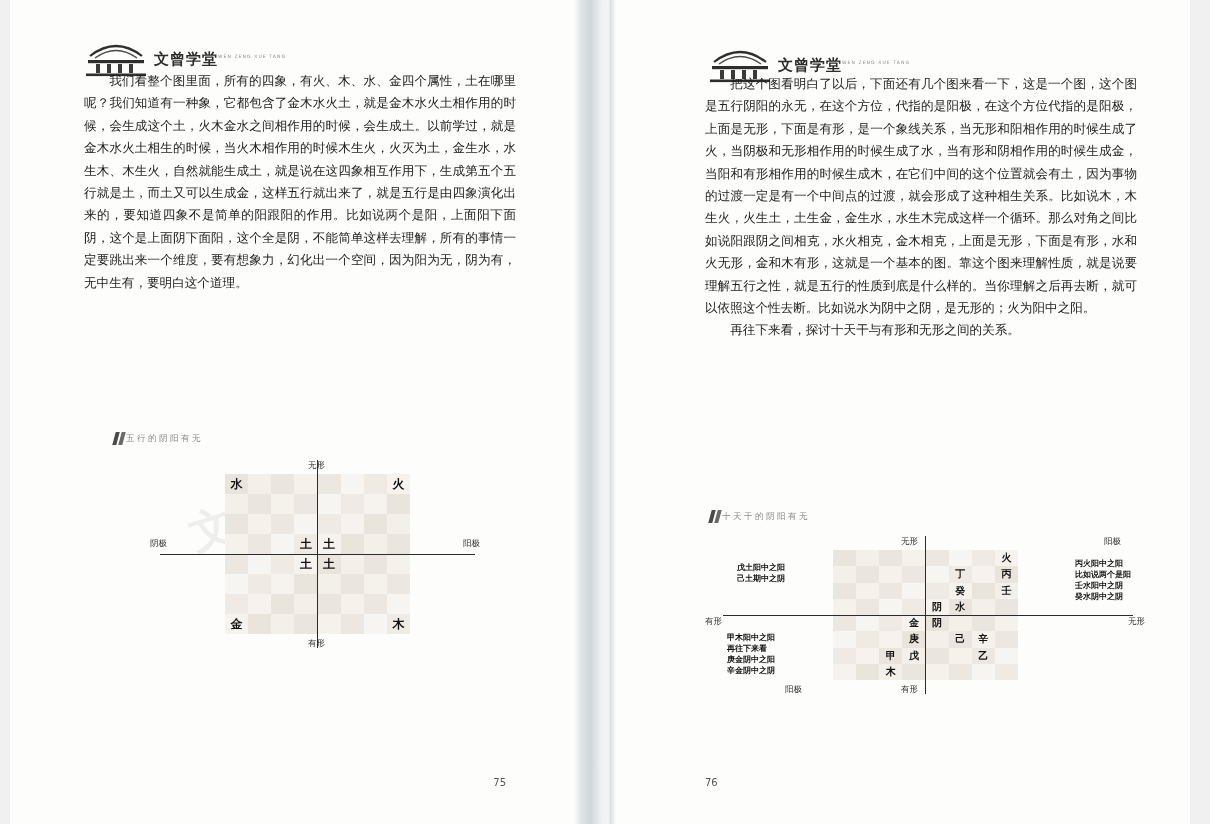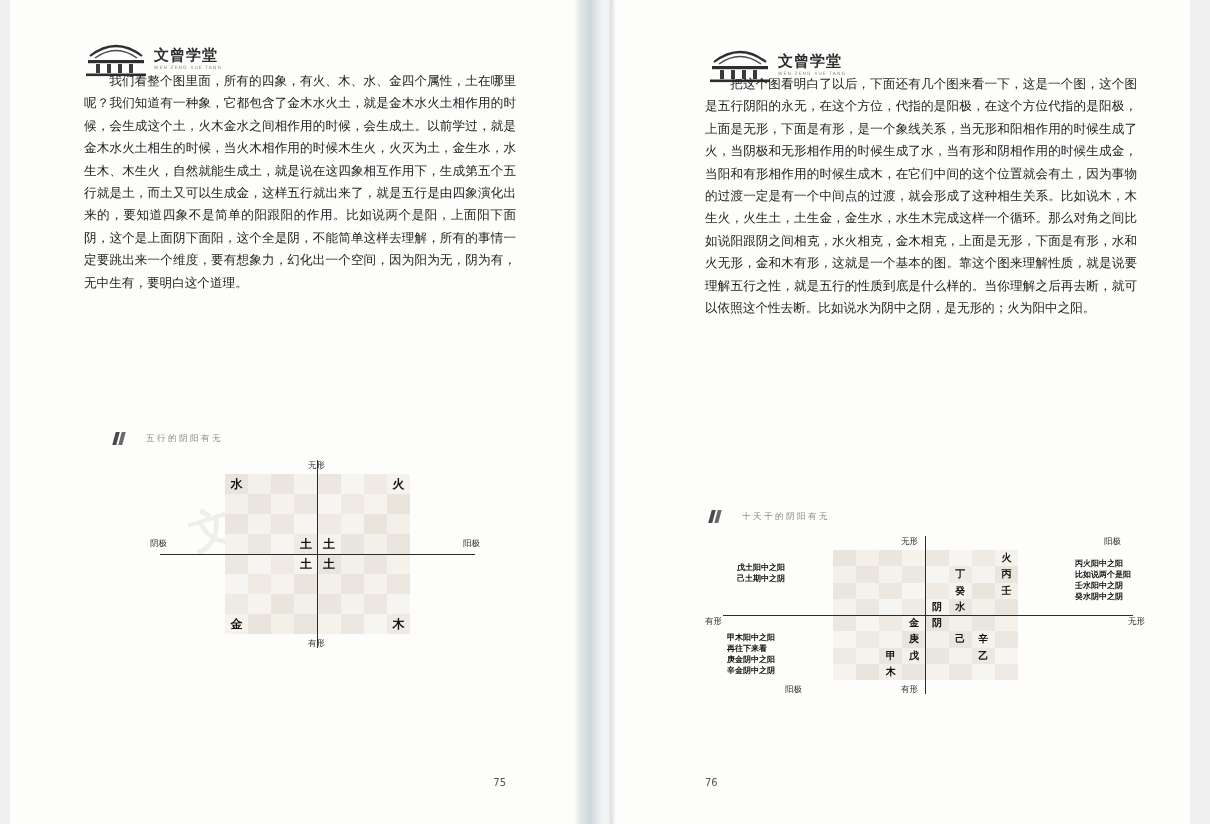--- a/index.html
+++ b/index.html
@@ -30,21 +30,21 @@
   .spine-edge-r { position:absolute; right:0; top:0; width:6px; height:824px; background:linear-gradient(to left,#e6e9ea,#fdfdfb); }
 
   .paper-inner { position: relative; width: 100%; height: 100%; padding: 0; }
 
   
   .logo-block {
     position: absolute;
     display: flex; align-items: center; gap: 6px;
   }
   .logo-mark { width: 64px; height: 42px; position: relative; }
-  .logo-text { display:flex; flex-direction: column; justify-content:center; line-height:1; }
+  .logo-text { display:flex; flex-direction: row; justify-content:center; line-height:1; }
   .logo-title {
     font-family: "DejaVu Serif", "Liberation Serif", serif;
     font-size: 15px; font-weight: 700; color: #2c2c2c; letter-spacing: 1px;
   }
   .logo-sub { font-size: 4.5px; color: #8b8b8b; letter-spacing: 1.1px; margin-top: 3px; }
 
   
   .col {
     position: absolute;
     font-family: "DejaVu Serif", "Liberation Serif", serif;
@@ -61,21 +61,21 @@
     position: absolute;
     bottom: 36px;
     font-family: "DejaVu Sans", "Liberation Sans", sans-serif;
     font-size: 10px;
     color: #555;
   }
 
   
   .fig-caption {
     position: absolute;
-    display: flex; align-items: center; gap: 22px;
+    display: flex; align-items: center; gap: 2px;
   }
   .cap-bars { display:flex; gap:2px; transform: skewX(-15deg); }
   .cap-bars i { display:block; width:4px; height:13px; background:#4a4a4a; }
   .cap-bars i:nth-child(2){ height:13px; background:#6a6a6a; }
   .cap-text {
     font-family: "DejaVu Sans", "Liberation Sans", sans-serif;
     font-size: 8.5px; color: #8a8a8a; letter-spacing: 2.5px;
   }
 
   
@@ -272,20 +272,21 @@
           </svg>
         </div>
         <div class="logo-text">
           <div class="logo-title">文曾学堂</div>
           <div class="logo-sub">WEN ZENG XUE TANG</div>
         </div>
       </div>
 
       <div class="col" style="left:95px; top:73px; width:432px;">
         <p class="indent">把这个图看明白了以后，下面还有几个图来看一下，这是一个图，这个图是五行阴阳的永无，在这个方位，代指的是阳极，在这个方位代指的是阳极，上面是无形，下面是有形，是一个象线关系，当无形和阳相作用的时候生成了火，当阴极和无形相作用的时候生成了水，当有形和阴相作用的时候生成金，当阳和有形相作用的时候生成木，在它们中间的这个位置就会有土，因为事物的过渡一定是有一个中间点的过渡，就会形成了这种相生关系。比如说木，木生火，火生土，土生金，金生水，水生木完成这样一个循环。那么对角之间比如说阳跟阴之间相克，水火相克，金木相克，上面是无形，下面是有形，水和火无形，金和木有形，这就是一个基本的图。靠这个图来理解性质，就是说要理解五行之性，就是五行的性质到底是什么样的。当你理解之后再去断，就可以依照这个性去断。比如说水为阴中之阴，是无形的；火为阳中之阳。</p>
+        <p class="indent">再往下来看，探讨十天干与有形和无形之间的关系。</p>
       </div>
 
       <div class="fig-caption" style="left:100px; top:510px;">
         <span class="cap-bars">
             <i></i>
             <i></i>
           </span>
         <span class="cap-text">十天干的阴阳有无</span>
       </div>
 

